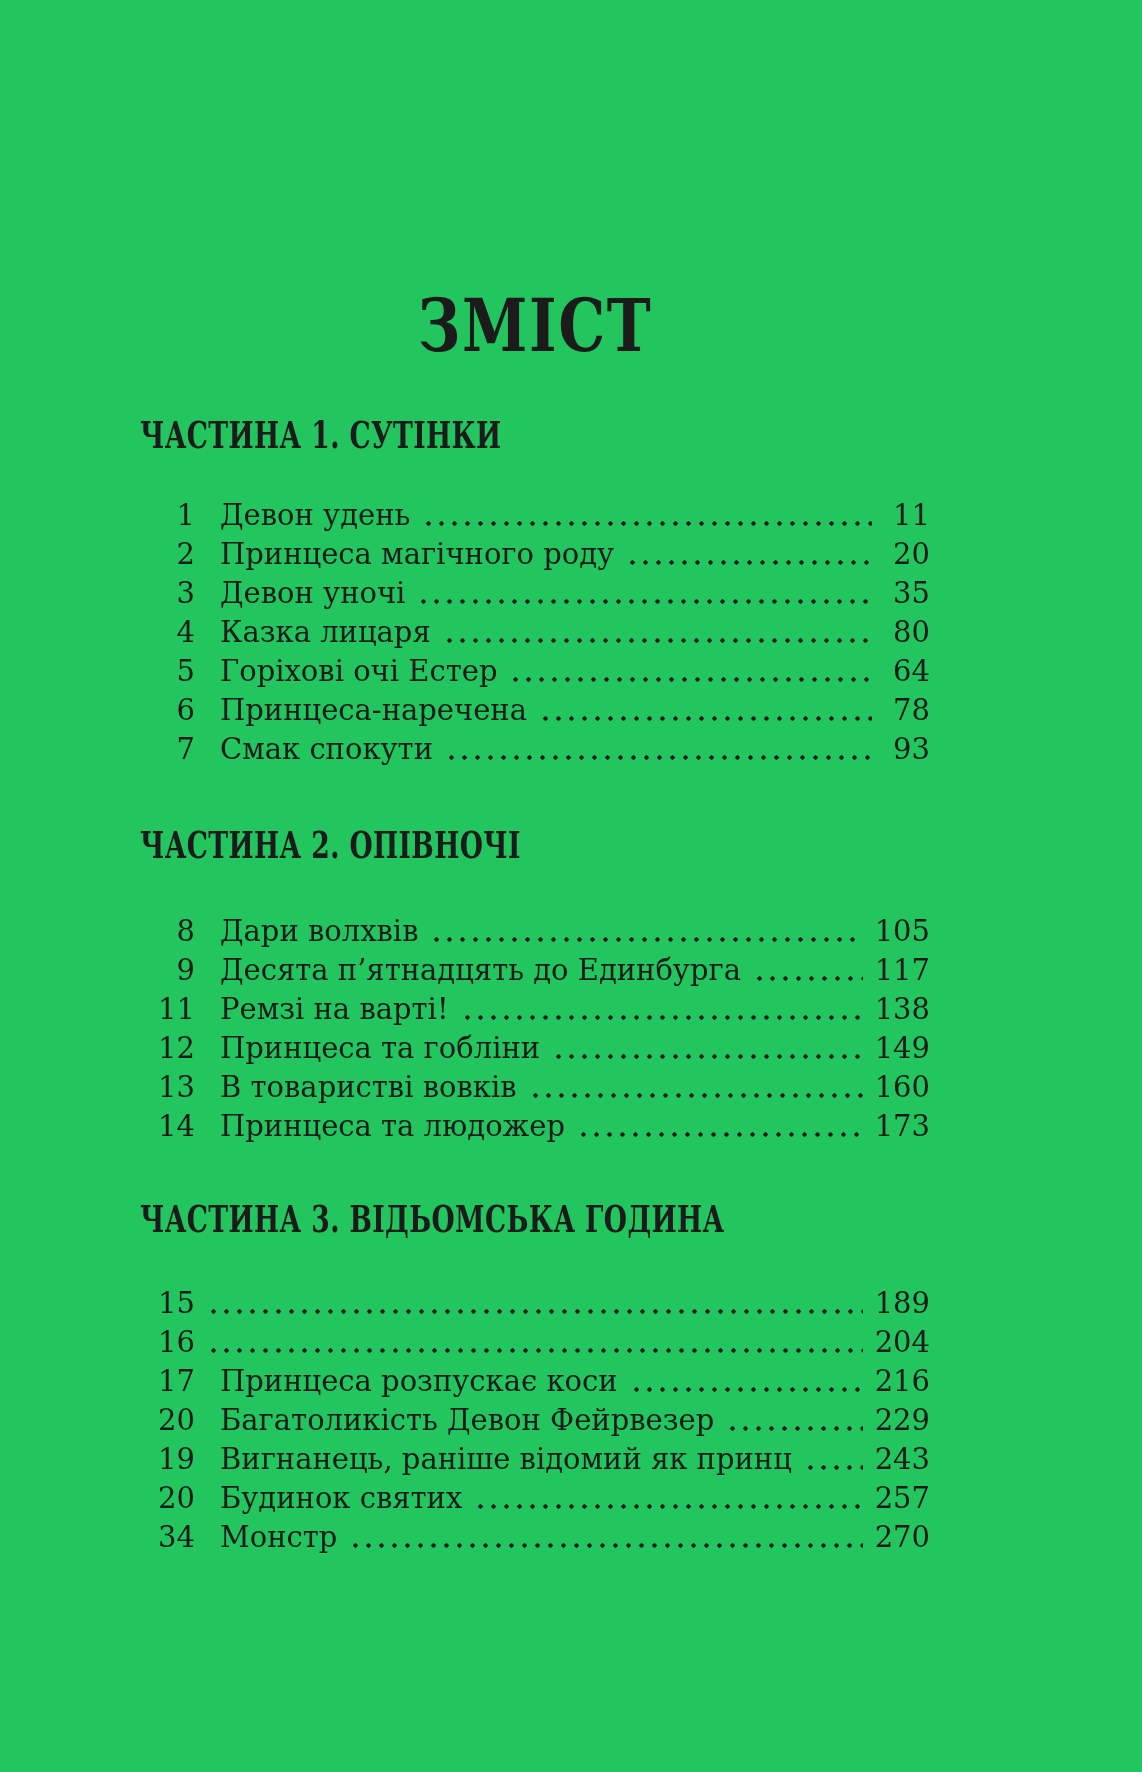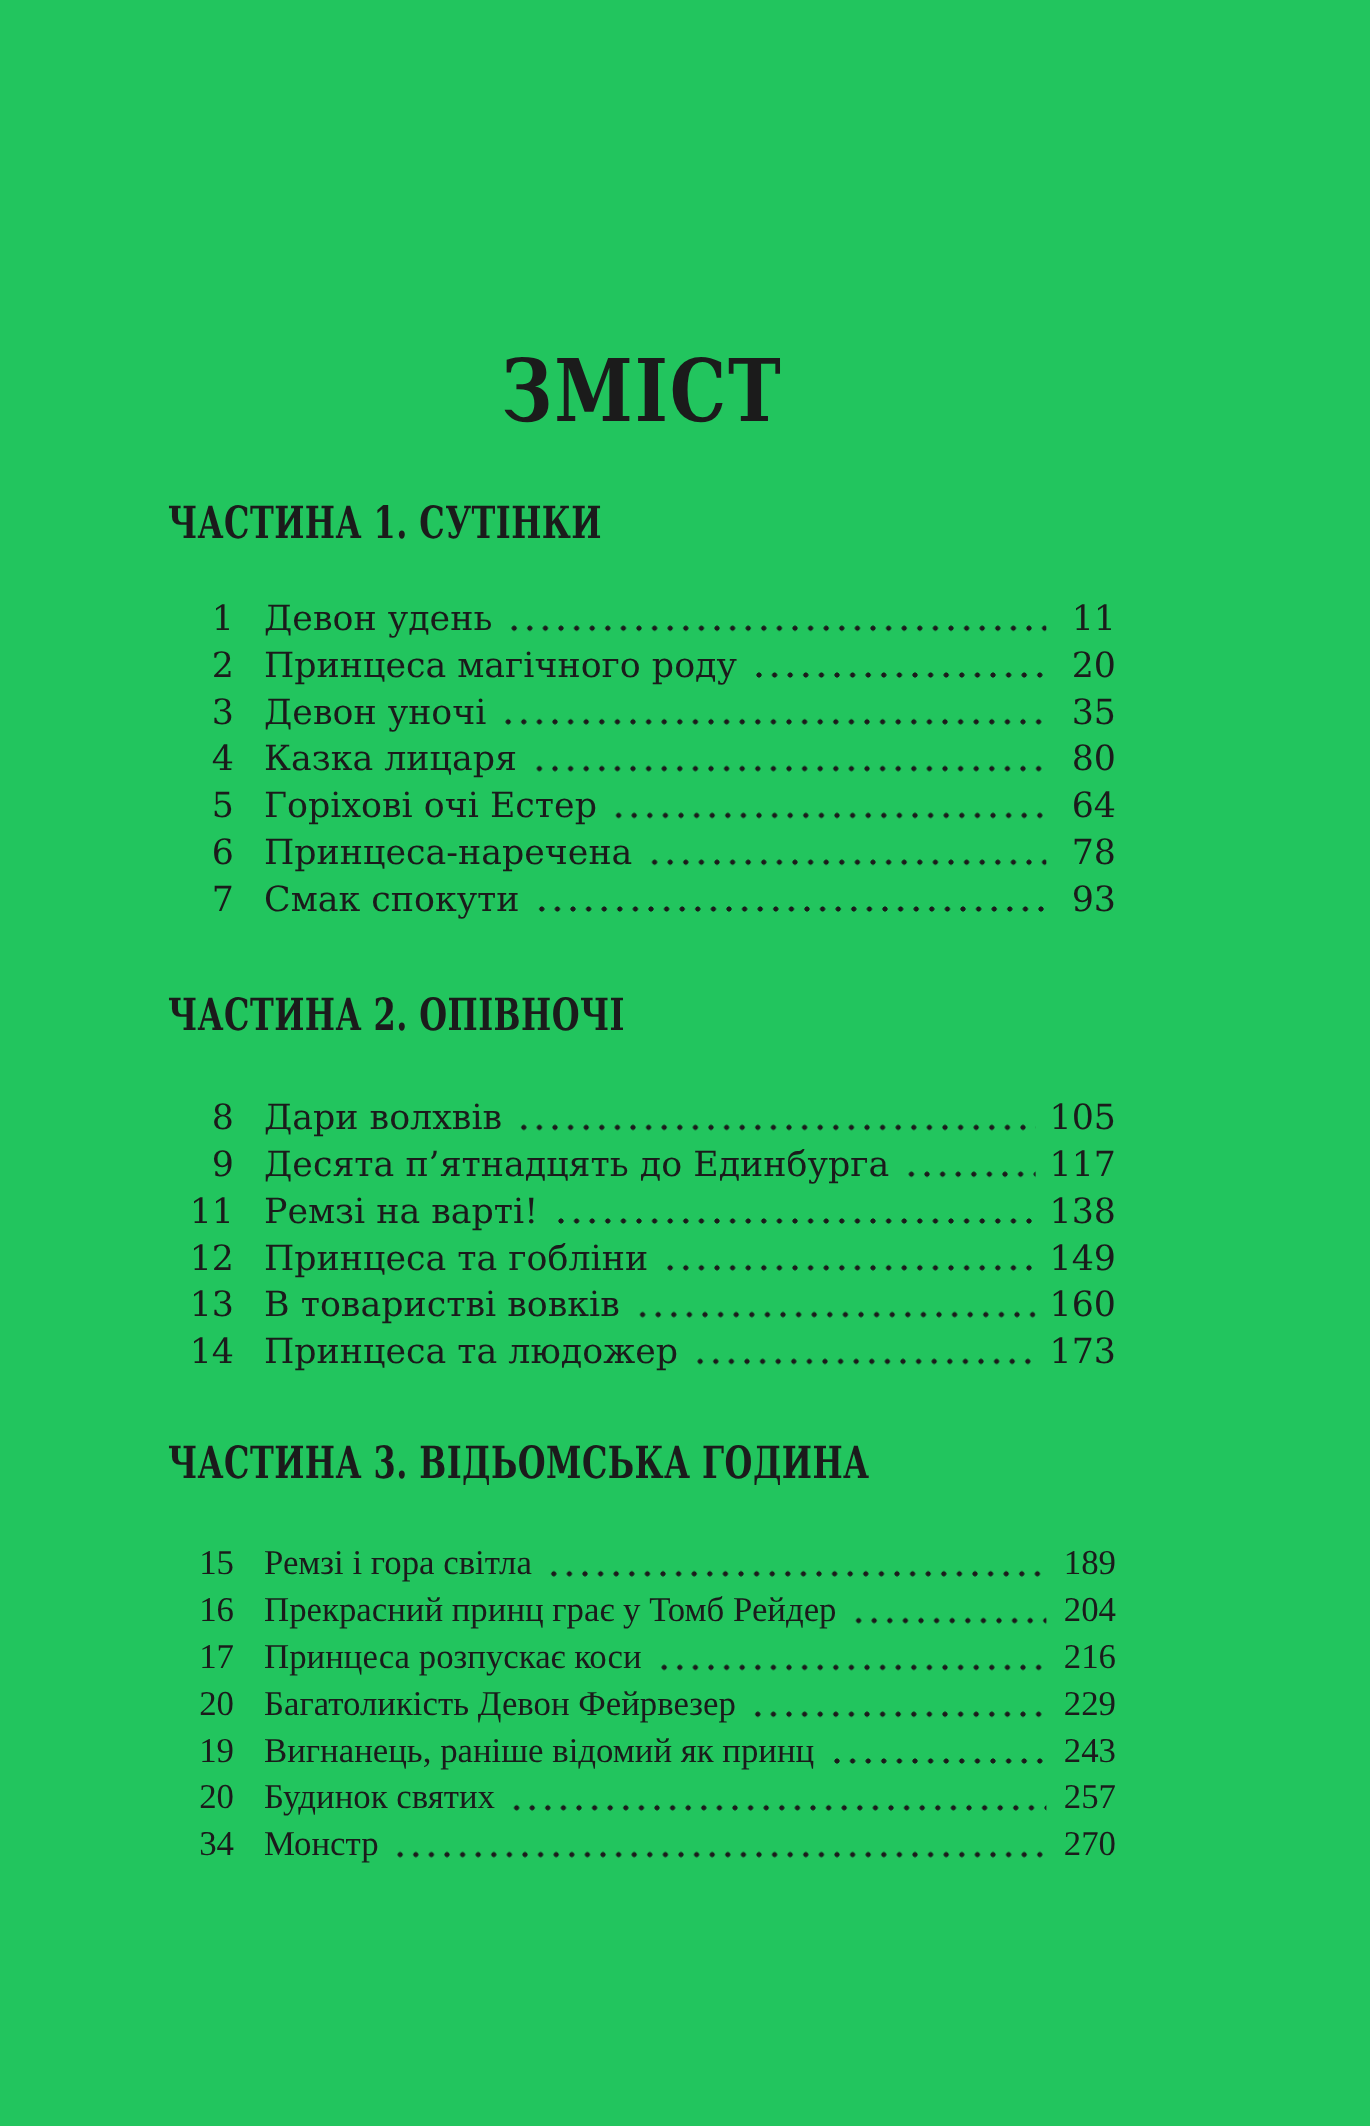--- a/index.html
+++ b/index.html
@@ -40,21 +40,21 @@
     letter-spacing: 0.5px;
     transform: scaleX(0.72);
     transform-origin: 0 50%;
     white-space: nowrap;
   }
   .section-heading.h1 { margin-top: 50px; }
   .section-heading.h2 { margin-top: 53px; }
   .section-heading.h3 { margin-top: 50px; }
   .chapter-list { margin-top: 38px; }
   .chapter-list.l2 { margin-top: 44px; }
-  .chapter-list.l3 { margin-top: 42px; font-family: Liberation Serif, serif; }
+  .chapter-list.l3 { margin-top: 42px; }
   .row {
     display: flex;
     height: 39px;
     line-height: 39px;
     font-size: 29px;
     white-space: nowrap;
   }
   .num {
     flex: none;
     width: 55px;
@@ -172,27 +172,25 @@
         <span class="ctitle">Принцеса та людожер</span>
         <span class="dots"></span>
         <span class="pnum">173</span>
       </div>
     </div>
 
     <h2 class="section-heading h3">ЧАСТИНА 3. ВІДЬОМСЬКА ГОДИНА</h2>
     <div class="chapter-list l3">
       <div class="row">
         <span class="num">15</span>
-        <span class="ctitle">Ремзі і гора світла</span>
         <span class="dots"></span>
         <span class="pnum">189</span>
       </div>
       <div class="row">
         <span class="num">16</span>
-        <span class="ctitle">Прекрасний принц грає у Томб Рейдер</span>
         <span class="dots"></span>
         <span class="pnum">204</span>
       </div>
       <div class="row">
         <span class="num">17</span>
         <span class="ctitle">Принцеса розпускає коси</span>
         <span class="dots"></span>
         <span class="pnum">216</span>
       </div>
       <div class="row">

